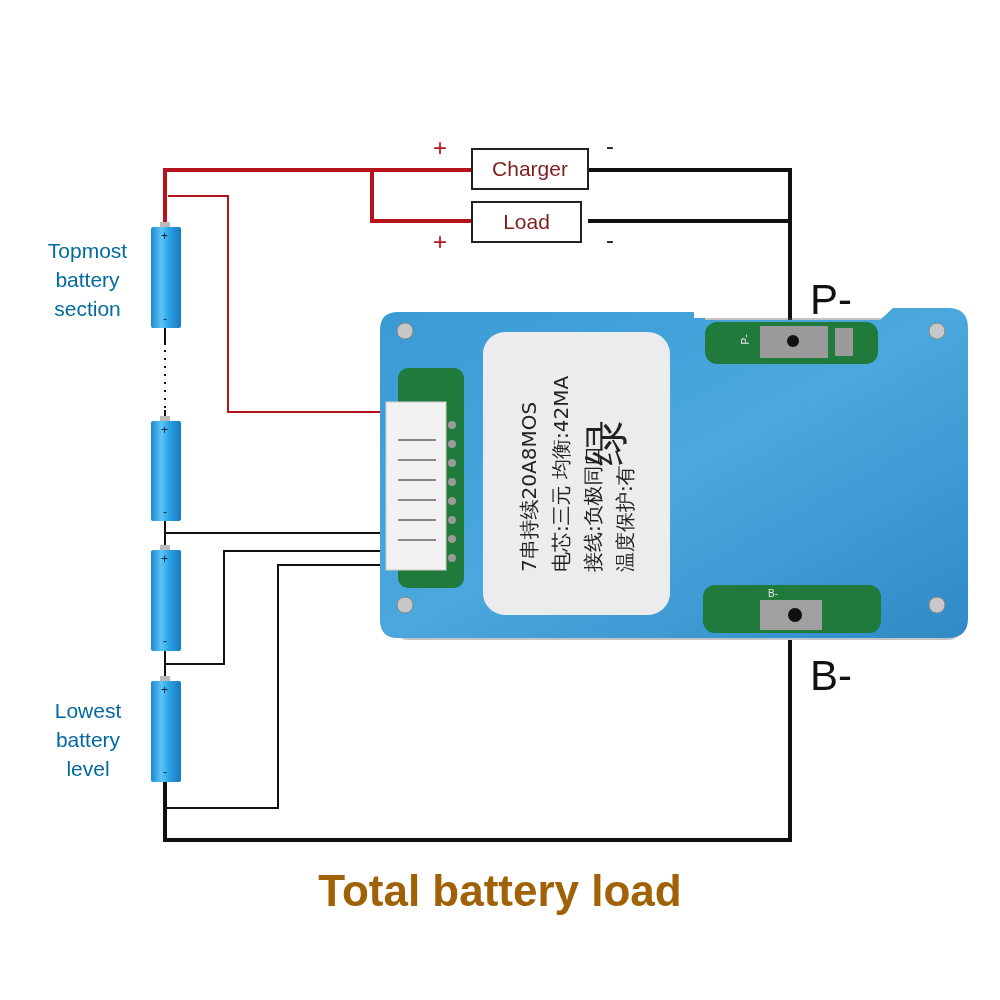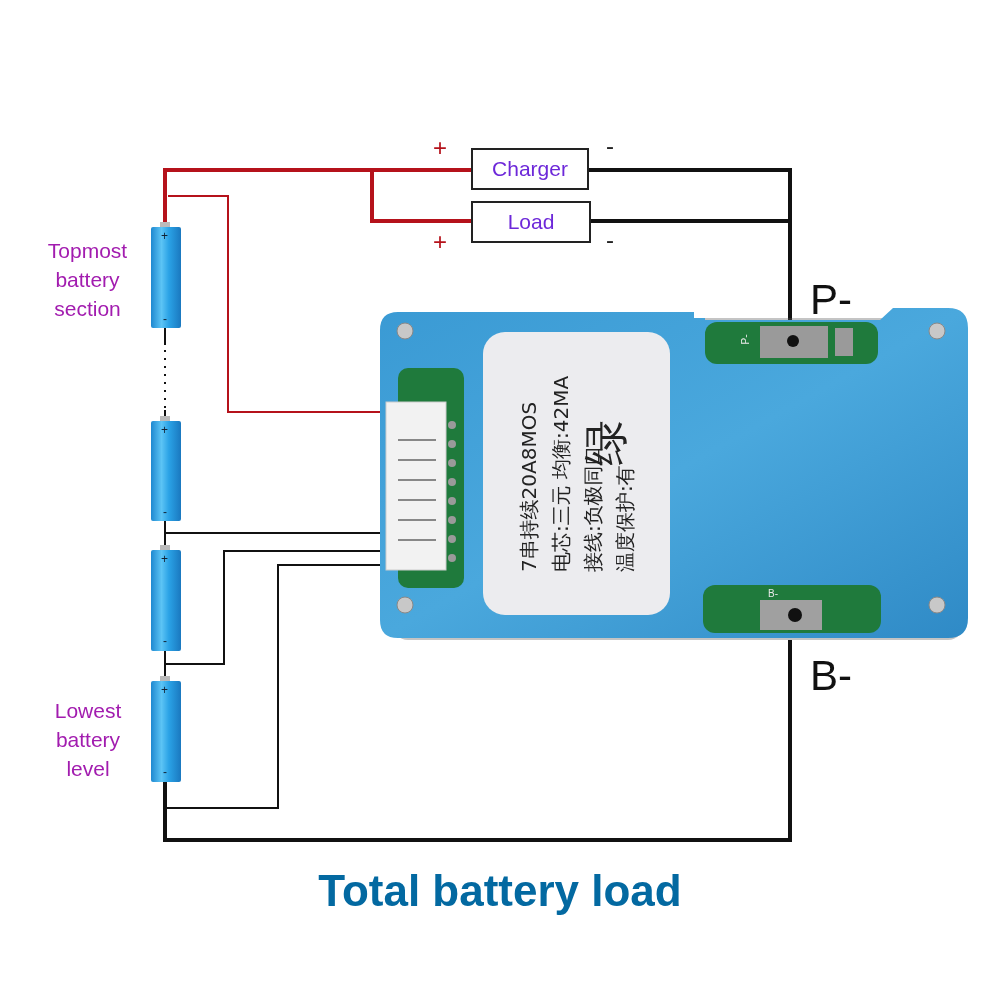--- a/index.html
+++ b/index.html
@@ -1,24 +1,24 @@
 <!DOCTYPE html>
 <html><head>
 <meta charset="utf-8">
 <style>
   html, body { margin:0; padding:0; background:#ffffff; }
   body { width:1000px; height:1000px; position:relative; overflow:hidden; font-family:"Liberation Sans", sans-serif; }
   svg { position:absolute; left:0; top:0; }
-  .lbl { position:absolute; text-align:center; color:#a21caf; font-size:21px; line-height:29px; font-family:"Liberation Sans", sans-serif; }
-  .box { position:absolute; border:2px solid #222; background:#fff; font-size:21px; color:#6d28d9; display:flex; align-items:center; justify-content:center; box-sizing:border-box; font-family:"Liberation Sans", sans-serif; }
+  .lbl { position:absolute; text-align:center; color:#0369a1; font-size:21px; line-height:29px; font-family:"Liberation Sans", sans-serif; }
+  .box { position:absolute; border:2px solid #222; background:#fff; font-size:21px; color:#7f1d1d; display:flex; align-items:center; justify-content:center; box-sizing:border-box; font-family:"Liberation Sans", sans-serif; }
   .sign { position:absolute; font-size:24px; font-family:"Liberation Sans", sans-serif; }
   .plus { color:#b5121b; }
   .minus { color:#222; }
   .term { position:absolute; font-size:42px; color:#111; font-family:"Liberation Sans", sans-serif; }
-  .title { position:absolute; left:0; width:1000px; top:866px; text-align:center; font-weight:bold; font-size:44px; color:#0369a1; font-family:"Liberation Sans", sans-serif; }
+  .title { position:absolute; left:0; width:1000px; top:866px; text-align:center; font-weight:bold; font-size:44px; color:#a16207; font-family:"Liberation Sans", sans-serif; }
   .sticker { position:absolute; left:483px; top:332px; width:187px; height:283px; background:#ececef; border-radius:22px; }
   .sticker-text { position:absolute; left:50%; top:50%; transform:translate(-50%,-50%) rotate(-90deg); white-space:nowrap; font-family:"DejaVu Sans", sans-serif; color:#222; }
   .sline { font-size:20px; line-height:32px; }
 </style>
 </head>
 <body>
 
 <svg width="1000" height="1000" viewBox="0 0 1000 1000">
   <defs>
     <linearGradient id="cellGrad" x1="0" x2="1" y1="0" y2="0">
@@ -121,21 +121,21 @@
     <div class="sline">电芯:三元  均衡:42MA</div>
     <div class="sline">接线:负极同口</div>
     <div class="sline">温度保护:有</div>
   </div>
   <div style="position:absolute; left:100px; top:80px; font-size:46px; transform:rotate(-90deg); font-family:'DejaVu Sans', sans-serif; color:#222;">绿</div>
 </div>
 
 <div class="box" style="left:471px; top:148px; width:118px; height:42px;">
   <span>Charger</span>
 </div>
-<div class="box" style="left:471px; top:201px; width:120px; height:42px;">
+<div class="box" style="left:471px; top:201px; width:111px; height:42px;">
   <span>Load</span>
 </div>
 <div class="sign plus" style="left:433px; top:134px;">+</div>
 <div class="sign plus" style="left:433px; top:228px;">+</div>
 <div class="sign minus" style="left:606px; top:132px;">-</div>
 <div class="sign minus" style="left:606px; top:226px;">-</div>
 
 <div class="term" style="left:810px; top:276px;">P-</div>
 <div class="term" style="left:810px; top:652px;">B-</div>
 

